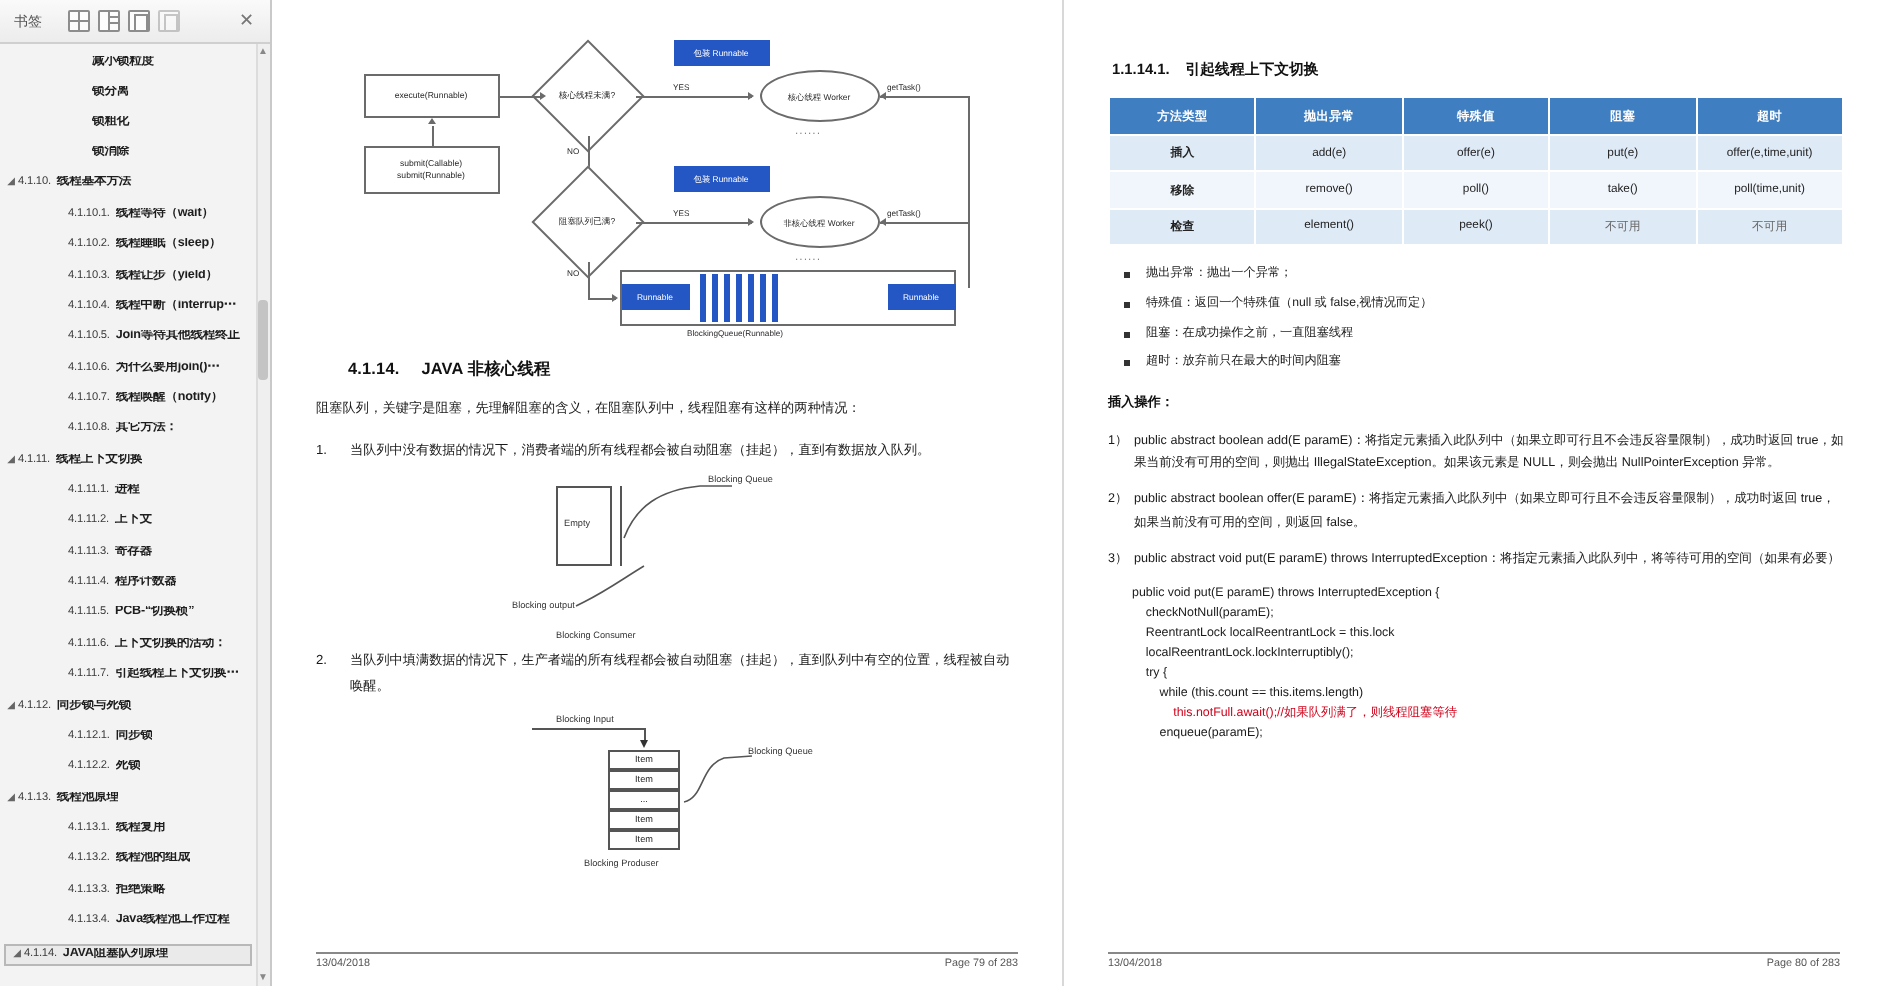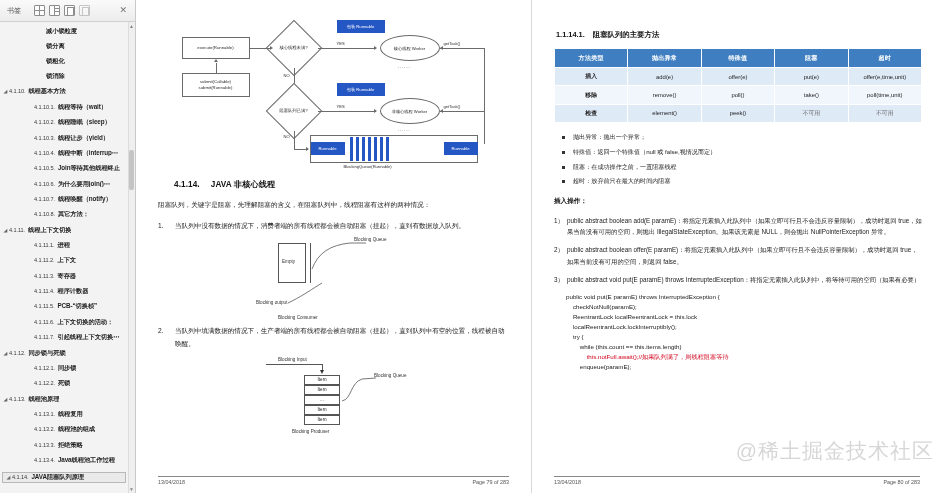--- a/index.html
+++ b/index.html
@@ -723,21 +723,21 @@
         <div class="pfooter">
           <span>13/04/2018</span>
           <span>Page 79 of 283</span>
         </div>
       </div>
     </div>
 
     <div class="page right">
       <div class="rp">
         <h3 class="sub">
-          <span class="n">1.1.14.1.</span><span>阻塞队列的主要方法</span>
+          <span class="n">1.1.14.1.</span><span>引起线程上下文切换</span>
         </h3>
 
         <table class="meth">
           <thead>
               <tr id="tbl-head">
                 <th>方法类型</th>
                 <th>抛出异常</th>
                 <th>特殊值</th>
                 <th>阻塞</th>
                 <th>超时</th>
@@ -796,21 +796,20 @@
             <div class="ln">public void put(E paramE) throws InterruptedException {</div>
             <div class="ln">    checkNotNull(paramE);</div>
             <div class="ln">    ReentrantLock localReentrantLock = this.lock</div>
             <div class="ln">    localReentrantLock.lockInterruptibly();</div>
             <div class="ln">    try {</div>
             <div class="ln">        while (this.count == this.items.length)</div>
             <div class="ln red">            this.notFull.await();//如果队列满了，则线程阻塞等待</div>
             <div class="ln">        enqueue(paramE);</div>
           </div>
 
-        <div class="watermark">@稀土掘金技术社区</div>
 
         <div class="pfooter">
           <span>13/04/2018</span>
           <span>Page 80 of 283</span>
         </div>
       </div>
     </div>
 
   </div>
 </div>

